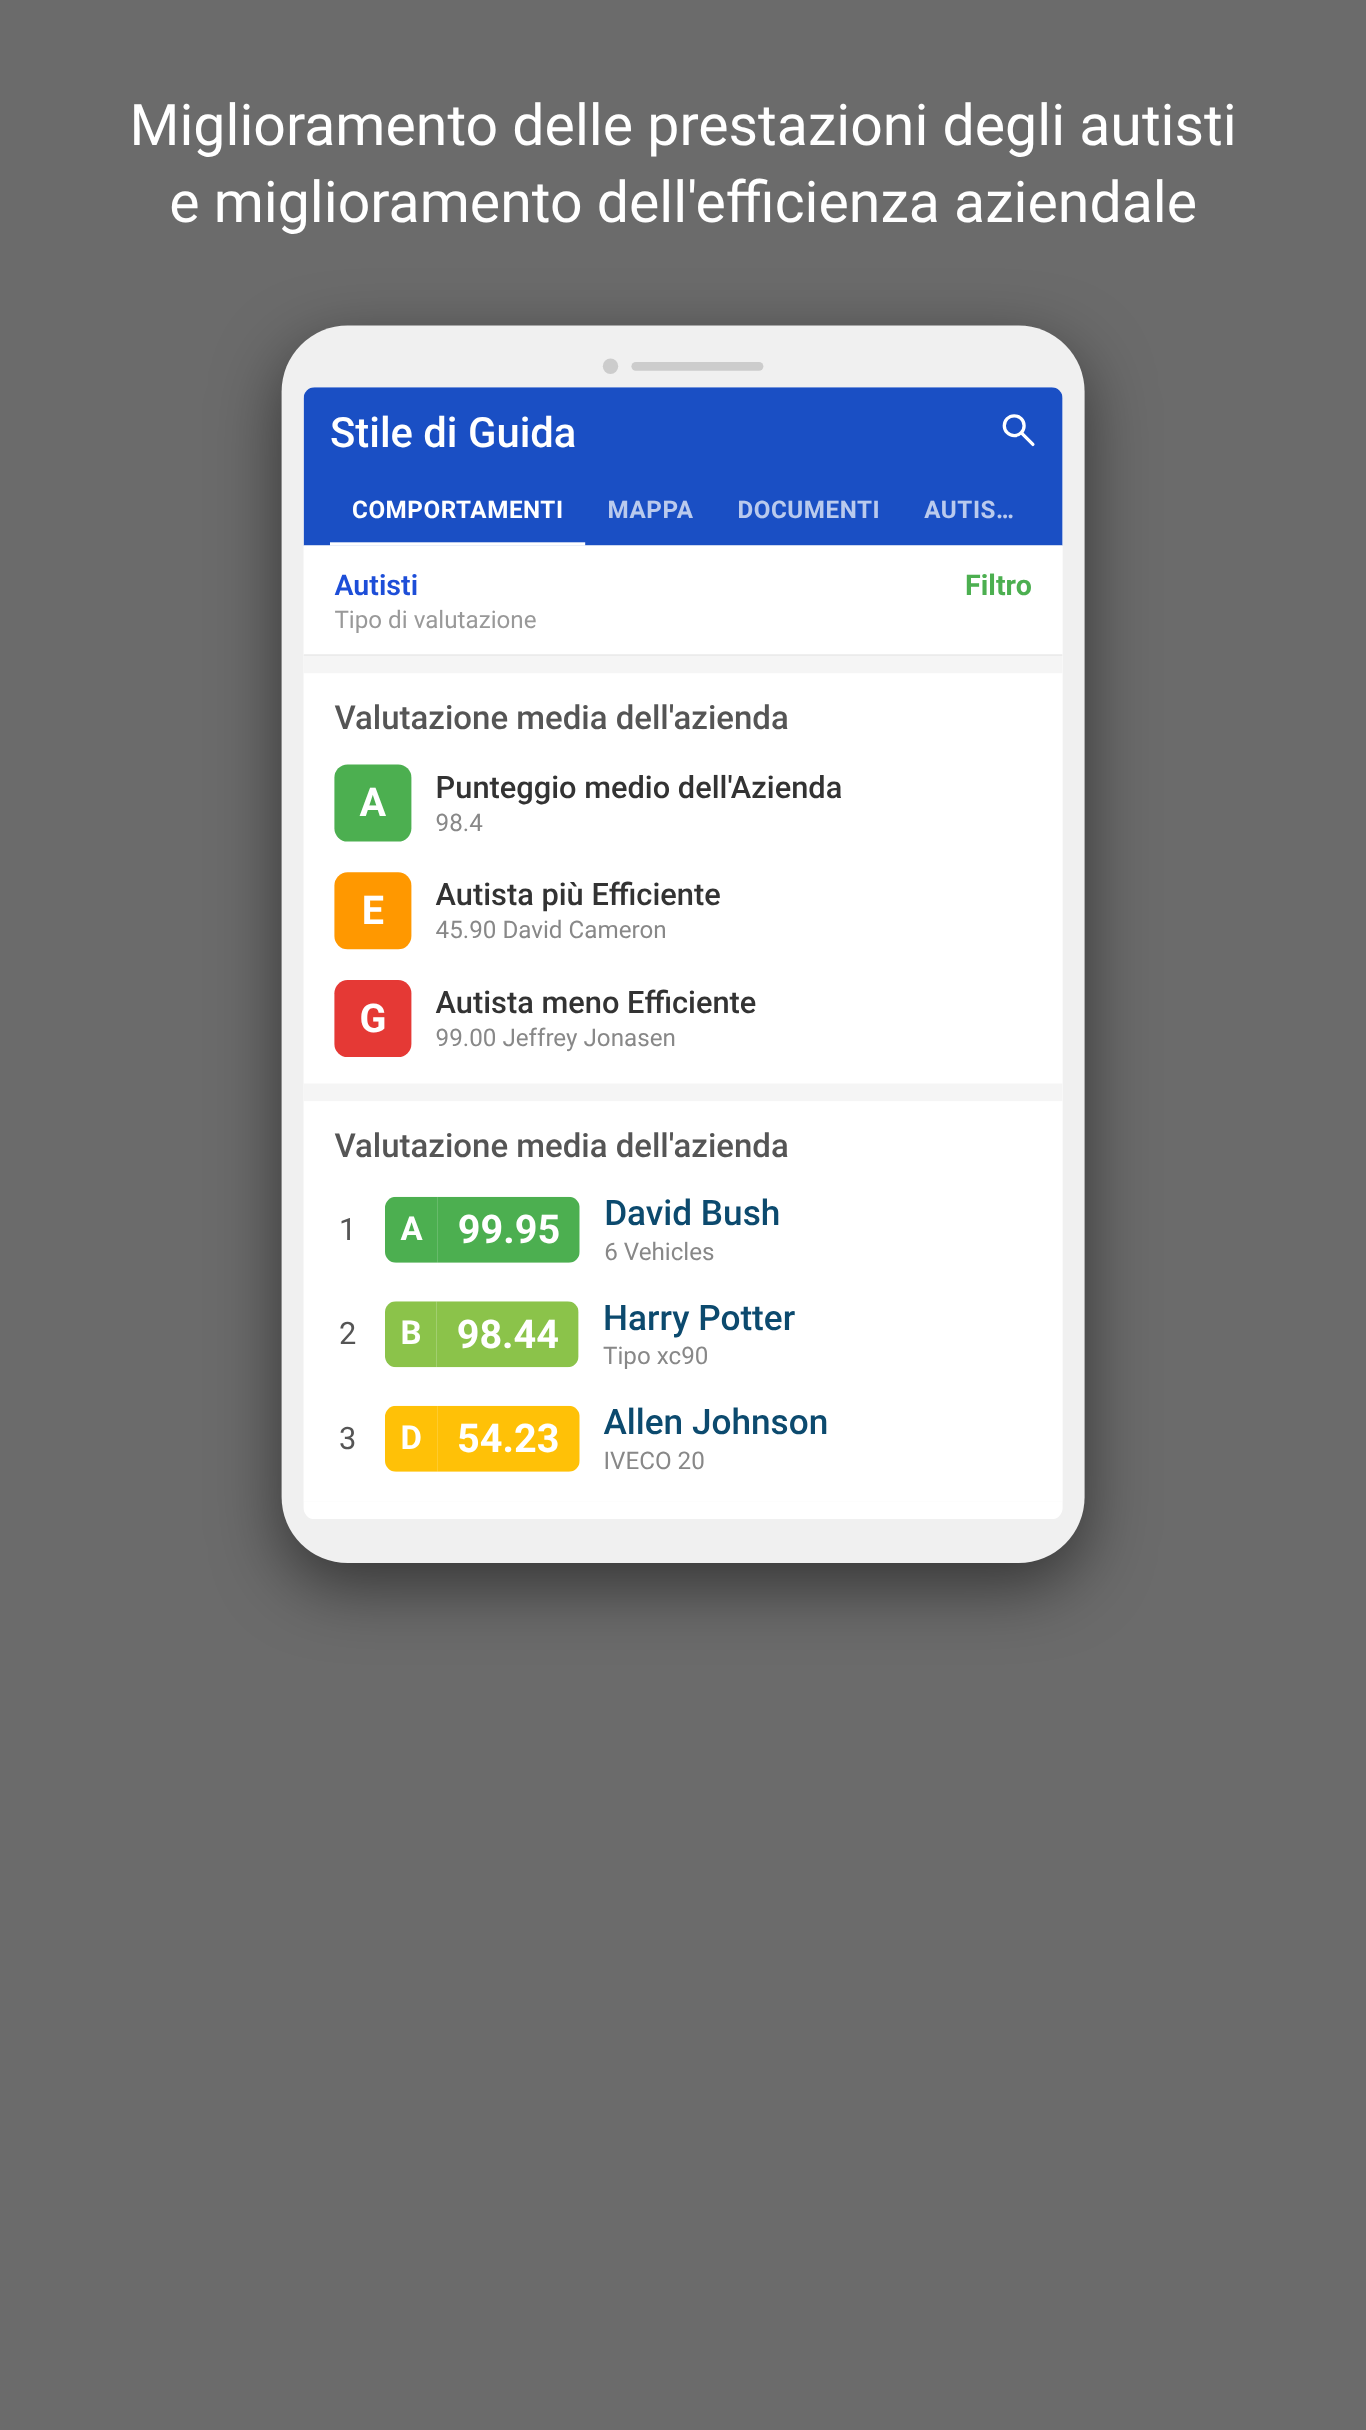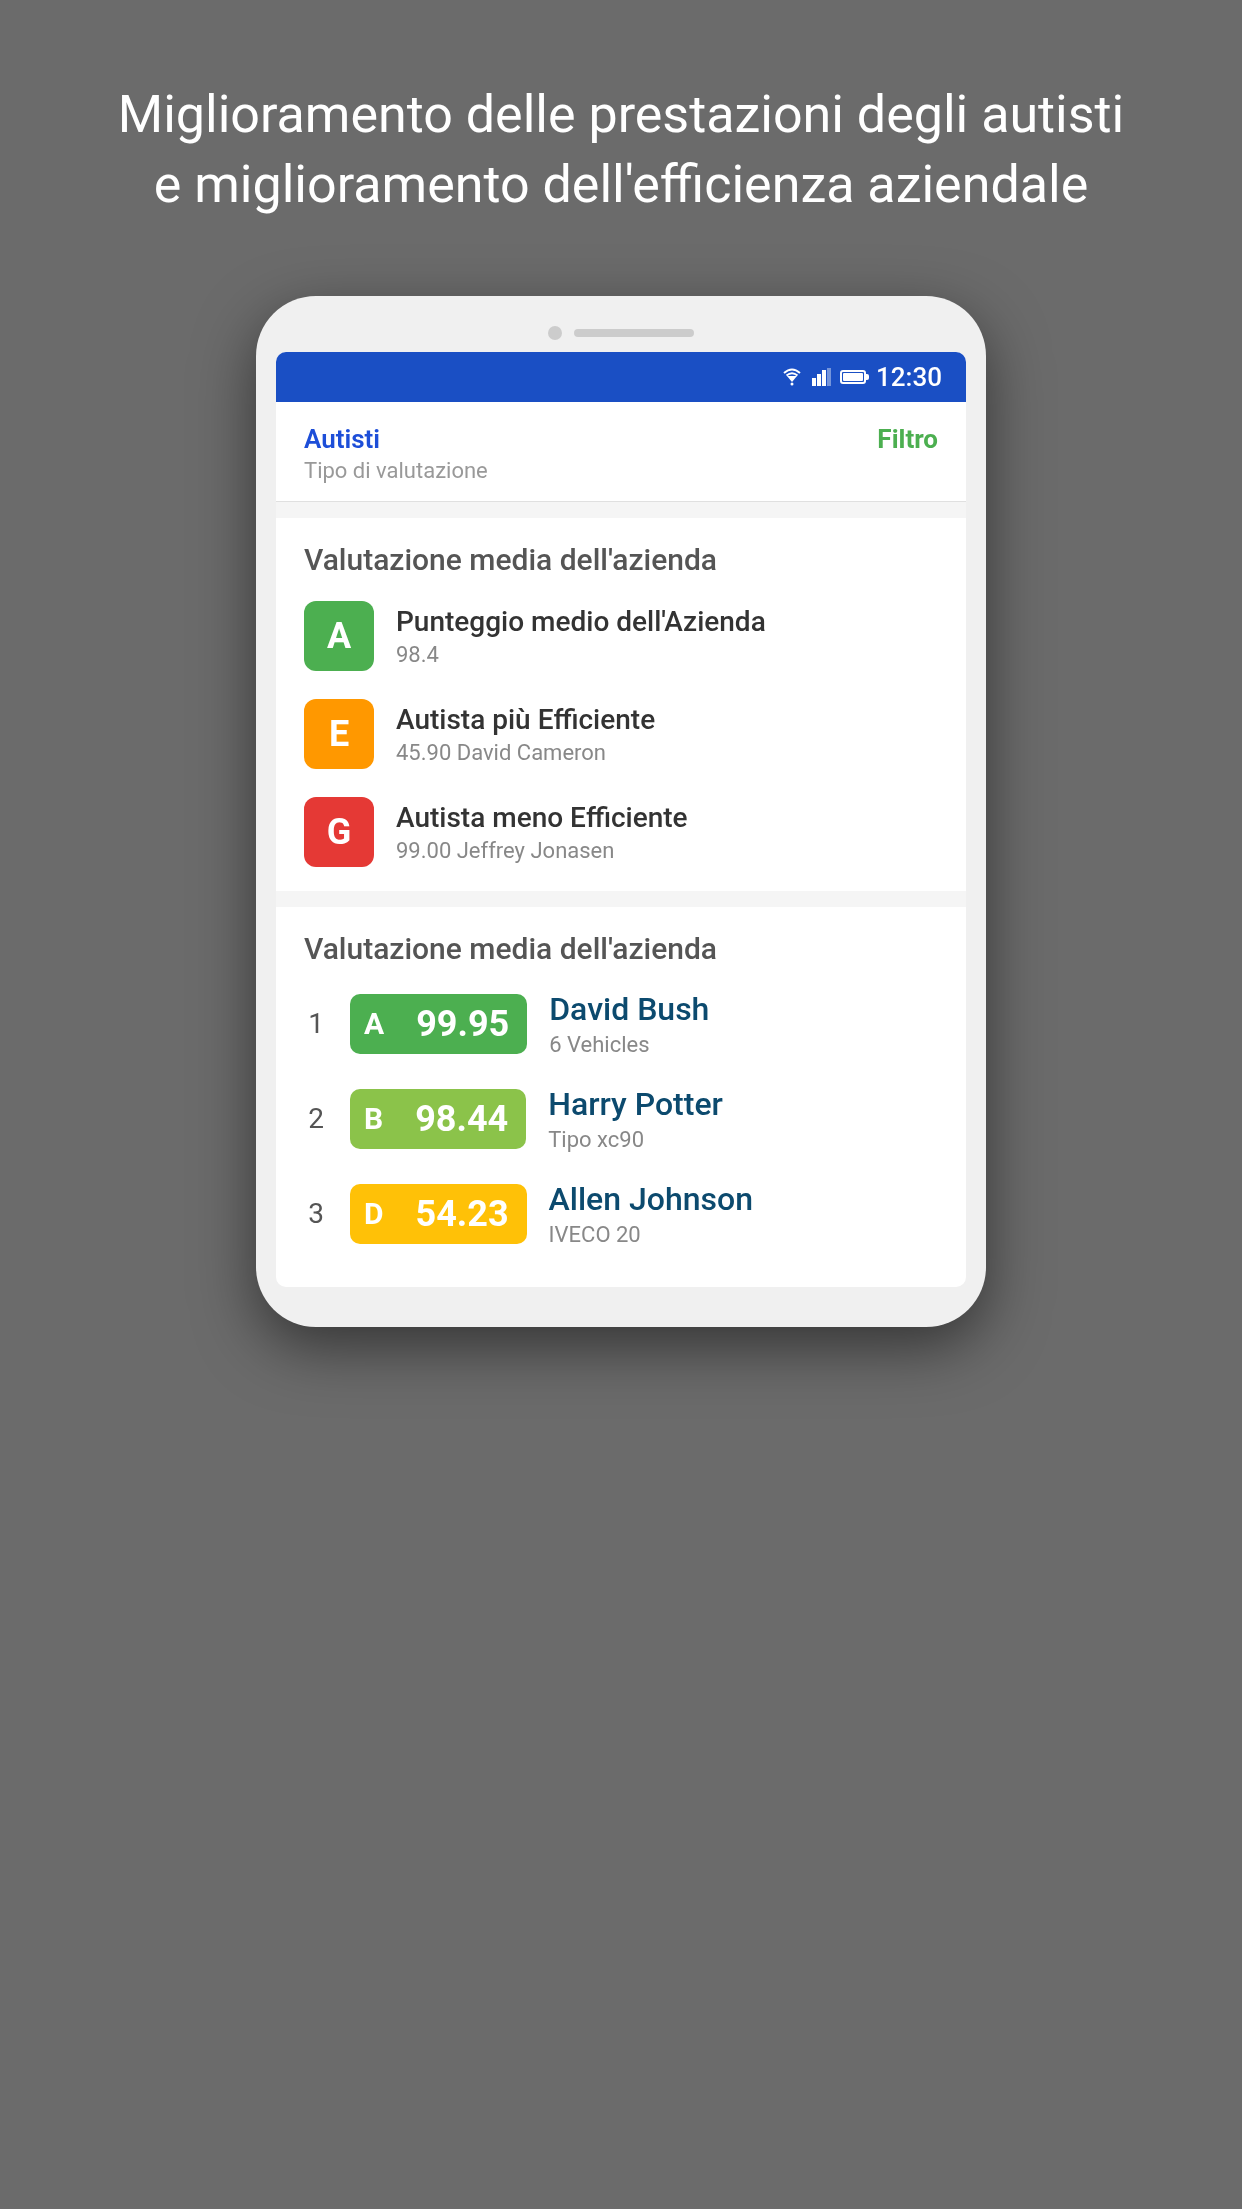--- a/index.html
+++ b/index.html
@@ -329,44 +329,38 @@
 
 <div class="phone-wrapper">
   <div class="phone-frame">
     <div class="phone-notch-area">
       <div class="phone-dot"></div>
       <div class="phone-speaker"></div>
     </div>
 
     <div class="phone-screen">
 
-      <div class="status-bar">
-        <div class="status-icons">
-
-          <svg width="24" height="18" viewBox="0 0 24 18" fill="white">
-            <polygon points="12,14 7,8 17,8" fill="white"></polygon>
-            <path d="M4,5 Q12,-2 20,5" stroke="white" fill="none" stroke-width="2"></path>
-            <path d="M6.5,7.5 Q12,3 17.5,7.5" stroke="white" fill="none" stroke-width="2"></path>
-            <circle cx="12" cy="16" r="1.5" fill="white"></circle>
-          </svg>
-
-          <svg width="20" height="18" viewBox="0 0 20 18" fill="white">
-            <rect x="0" y="10" width="4" height="8" fill="white"></rect>
-            <rect x="5" y="6" width="4" height="12" fill="white"></rect>
-            <rect x="10" y="2" width="4" height="16" fill="white"></rect>
-            <rect x="15" y="0" width="4" height="18" fill="white" opacity="0.4"></rect>
-          </svg>
-
-          <div class="battery-icon">
-            <div class="battery-fill"></div>
-          </div>
+
+      <div class="app-bar">
+        <div class="app-bar-title-row">
+          <span class="app-bar-title">Stile di Guida</span>
+          <span class="search-icon-btn">
+            <svg width="34" height="34" viewBox="0 0 34 34" fill="none">
+              <circle cx="14" cy="14" r="9" stroke="white" stroke-width="3"></circle>
+              <line x1="21" y1="21" x2="31" y2="31" stroke="white" stroke-width="3" stroke-linecap="round"></line>
+            </svg>
+          </span>
         </div>
-        <span class="status-time">12:30</span>
+        <div class="tabs-row">
+          <div class="tab active">COMPORTAMENTI</div>
+          <div class="tab">MAPPA</div>
+          <div class="tab">DOCUMENTI</div>
+          <div class="tab">AUTIS…</div>
+        </div>
       </div>
-
 
       <div class="content">
 
         <div class="filter-row">
           <div>
             <div class="filter-left-title">Autisti</div>
             <div class="filter-left-sub">Tipo di valutazione</div>
           </div>
           <div class="filter-btn">Filtro</div>
         </div>

